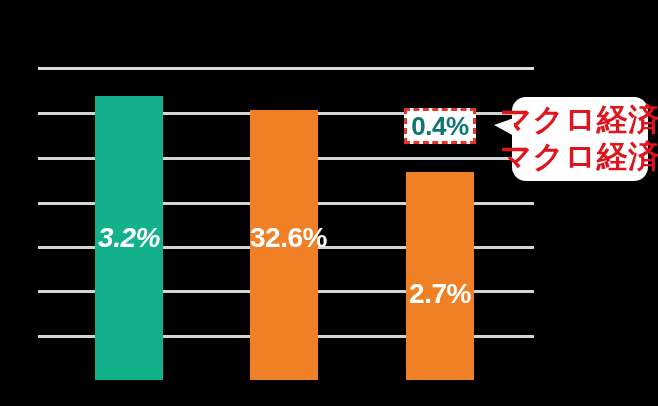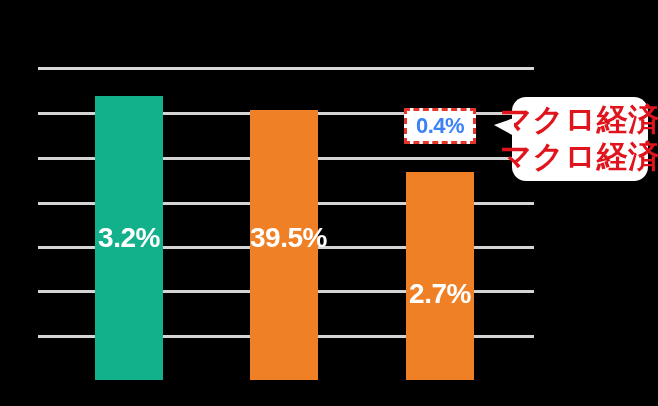--- a/index.html
+++ b/index.html
@@ -24,21 +24,21 @@
   }
   .gridline.top-rule {
     background: #d9d9d9;
   }
 
   
   .bar {
     position: absolute;
     bottom: 26px;
   }
-  .bar-green { background: #13b08c; }
+  .bar-green { background: #13b08c; font-style: italic; }
   .bar-orange { background: #ef8026; }
 
   .bar-value {
     position: absolute;
     left: 0;
     right: 0;
     text-align: center;
     color: #ffffff;
     font-size: 28px;
     font-weight: 700;
@@ -50,22 +50,22 @@
   .seg-highlight {
     position: absolute;
     background: #ffffff;
     border: 3px dashed #e8352c;
     box-sizing: border-box;
     display: flex;
     align-items: center;
     justify-content: center;
   }
   .seg-highlight .seg-label {
-    color: #3b82f6;
-    font-size: 22px;
+    color: #0f766e;
+    font-size: 26px;
     font-weight: 700;
     letter-spacing: -0.5px;
     line-height: 1;
   }
 
   
   .callout {
     position: absolute;
     background: #ffffff;
     border-radius: 14px;
@@ -104,21 +104,21 @@
   <div class="gridline" style="left:38px; top:202px; width:496px;"></div>
   <div class="gridline" style="left:38px; top:246px; width:496px;"></div>
   <div class="gridline" style="left:38px; top:290px; width:496px;"></div>
   <div class="gridline" style="left:38px; top:335px; width:496px;"></div>
 
   <div class="bar bar-green" style="left:95px; width:68px; height:284px;">
     <span class="bar-value" style="top:128px;">3.2%</span>
   </div>
 
   <div class="bar bar-orange" style="left:250px; width:68px; height:270px;">
-    <span class="bar-value" style="top:114px;">39.5%</span>
+    <span class="bar-value" style="top:114px;">32.6%</span>
   </div>
 
   <div class="bar bar-orange" style="left:406px; width:68px; height:208px;">
     <span class="bar-value" style="top:108px;">2.7%</span>
   </div>
 
   <div class="seg-highlight" style="left:404px; top:108px; width:72px; height:36px;">
     <span class="seg-label">0.4%</span>
   </div>
 

